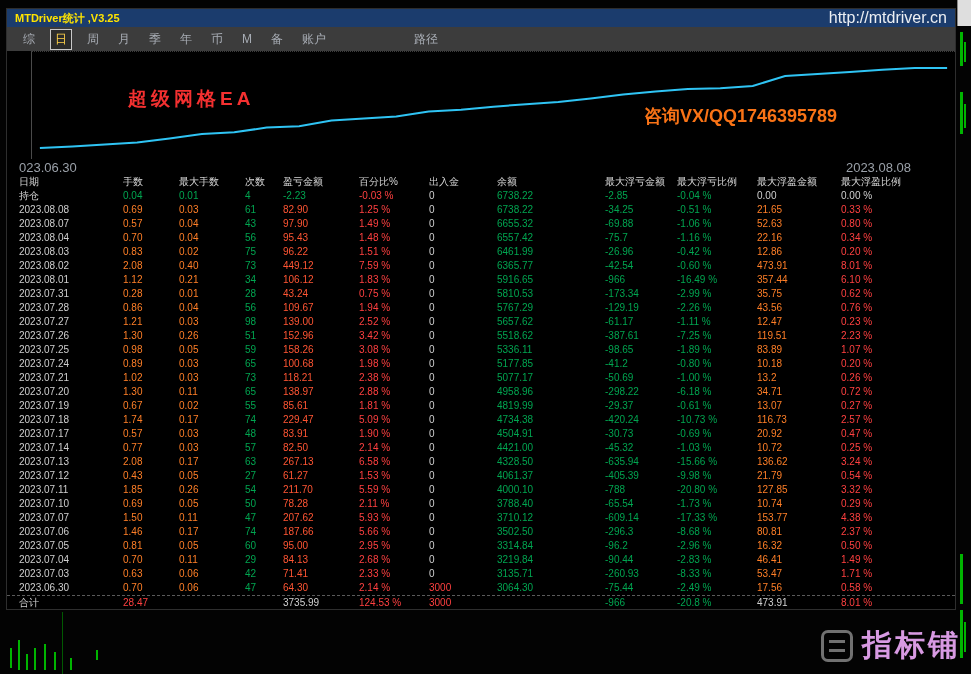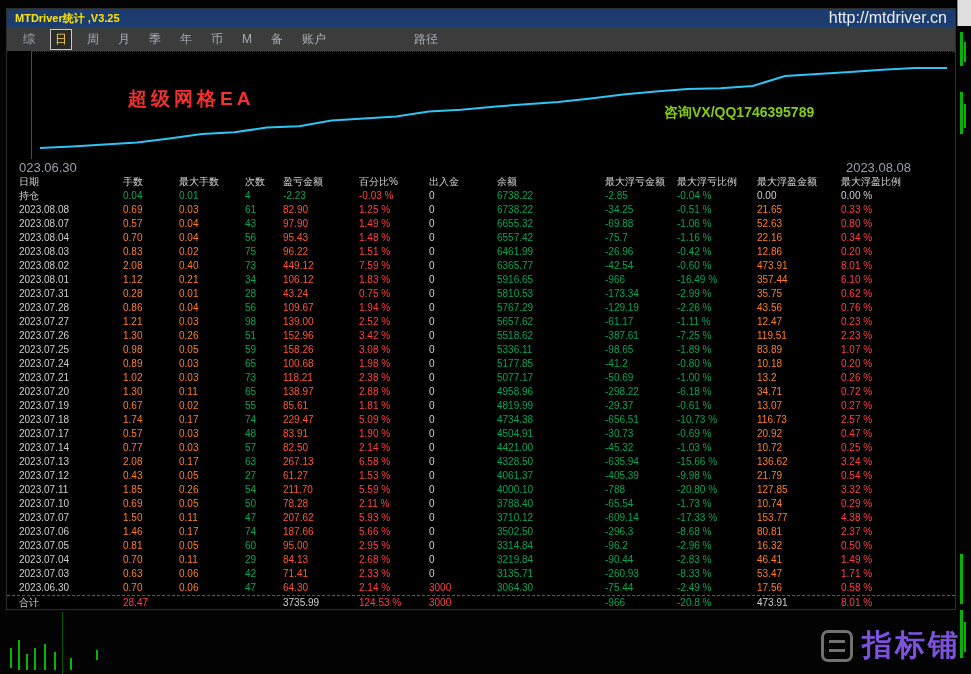--- a/index.html
+++ b/index.html
@@ -2,41 +2,41 @@
 <html><head>
 <meta charset="utf-8">
 <style>
   *{margin:0;padding:0;box-sizing:border-box}
   html,body{width:971px;height:674px;overflow:hidden}
   body{background:#000;font-family:"Liberation Sans","DejaVu Sans",sans-serif;position:relative}
   .screen{position:absolute;inset:0;background:#030303}
   .candle{position:absolute;background:#00b400}
   .vline{position:absolute;background:#00a000;opacity:.55}
   .topright{position:absolute;right:0;top:0;width:14px;height:26px;background:#dedede;border-left:1px solid #888}
-  .watermark{position:absolute;right:10px;bottom:8px;display:flex;align-items:center;gap:9px;color:#8b5cf6;opacity:.9}
+  .watermark{position:absolute;right:10px;bottom:8px;display:flex;align-items:center;gap:9px;color:#f0abfc;opacity:.9}
   .wm-icon{width:32px;height:32px;border:3px solid #7d7d7d;border-radius:7px;position:relative}
   .wm-icon::before{content:"";position:absolute;left:5px;top:7px;right:5px;height:3px;background:#7d7d7d}
   .wm-icon::after{content:"";position:absolute;left:5px;bottom:7px;right:5px;height:3px;background:#7d7d7d}
   .wm-text{font-size:30px;font-weight:bold;letter-spacing:3px;font-family:"Liberation Sans",sans-serif}
 
   .panel{position:absolute;left:6px;top:8px;width:950px;height:602px;background:#000;border:1px solid #2e2e2e}
   .titlebar{height:18px;background:#1b3c6d;display:flex;justify-content:space-between;align-items:center;padding:4px 8px}
   .title{color:#ffe400;font-size:11px;font-weight:bold;white-space:nowrap}
   .url{color:#eceff3;font-size:16px;cursor:pointer}
   .tabbar{height:24px;background:#3c3c3c;display:flex;align-items:center;padding:0 12px;font-size:12px;color:#a8adb5}
   .tablist{display:flex;gap:11px;align-items:center}
   .tab{padding:1px 4px;cursor:pointer}
   .tab.sel{color:#ffd24a;border:1px solid #c9c9c9;background:#2b2b2b}
   .pathlabel{margin-left:84px;cursor:pointer}
 
   .chartzone{position:relative;height:108px;margin-left:24px;border-left:1px solid #4a4a4a;border-top:1px dotted #3c3c3c;overflow:hidden}
   .chartzone svg{display:block;width:100%;height:108px}
   .chartzone polyline{fill:none;stroke:#2fc4f4;stroke-width:2}
   .lred{position:absolute;left:96px;top:34px;font-size:19px;color:#f43030;font-weight:bold;letter-spacing:4px;white-space:nowrap}
-  .lyel{position:absolute;left:632px;top:52px;font-size:14px;color:#84cc16;font-weight:bold;white-space:nowrap}
+  .lyel{position:absolute;left:612px;top:52px;font-size:18px;color:#f97316;font-weight:bold;white-space:nowrap}
 
   .daterow{height:16px;display:flex;justify-content:space-between;align-items:center;padding:0 44px 0 12px;font-size:13px;color:#9aa0a8}
 
   .grid{display:grid;grid-template-columns:104px 56px 66px 38px 76px 70px 68px 108px 72px 80px 84px 1fr;
         padding-left:12px;height:14px;line-height:14px;font-size:10px;white-space:nowrap}
   .grid span{overflow:hidden}
   .c-head{color:#d6d6d6}
   .c-date{color:#cfcfcf}
   .c-orange{color:#ff7f27}
   .c-green{color:#00a550}
@@ -352,21 +352,21 @@
         </div>
         <div class="grid">
           <span class="c-date">2023.07.18</span>
           <span class="c-orange">1.74</span>
           <span class="c-orange">0.17</span>
           <span class="c-green">74</span>
           <span class="c-pnl">229.47</span>
           <span class="c-red">5.09 %</span>
           <span class="c-gray">0</span>
           <span class="c-green">4734.38</span>
-          <span class="c-green">-656.51</span>
+          <span class="c-green">-420.24</span>
           <span class="c-green">-10.73 %</span>
           <span class="c-orange">116.73</span>
           <span class="c-red">2.57 %</span>
         </div>
         <div class="grid">
           <span class="c-date">2023.07.17</span>
           <span class="c-orange">0.57</span>
           <span class="c-orange">0.03</span>
           <span class="c-green">48</span>
           <span class="c-pnl">83.91</span>

